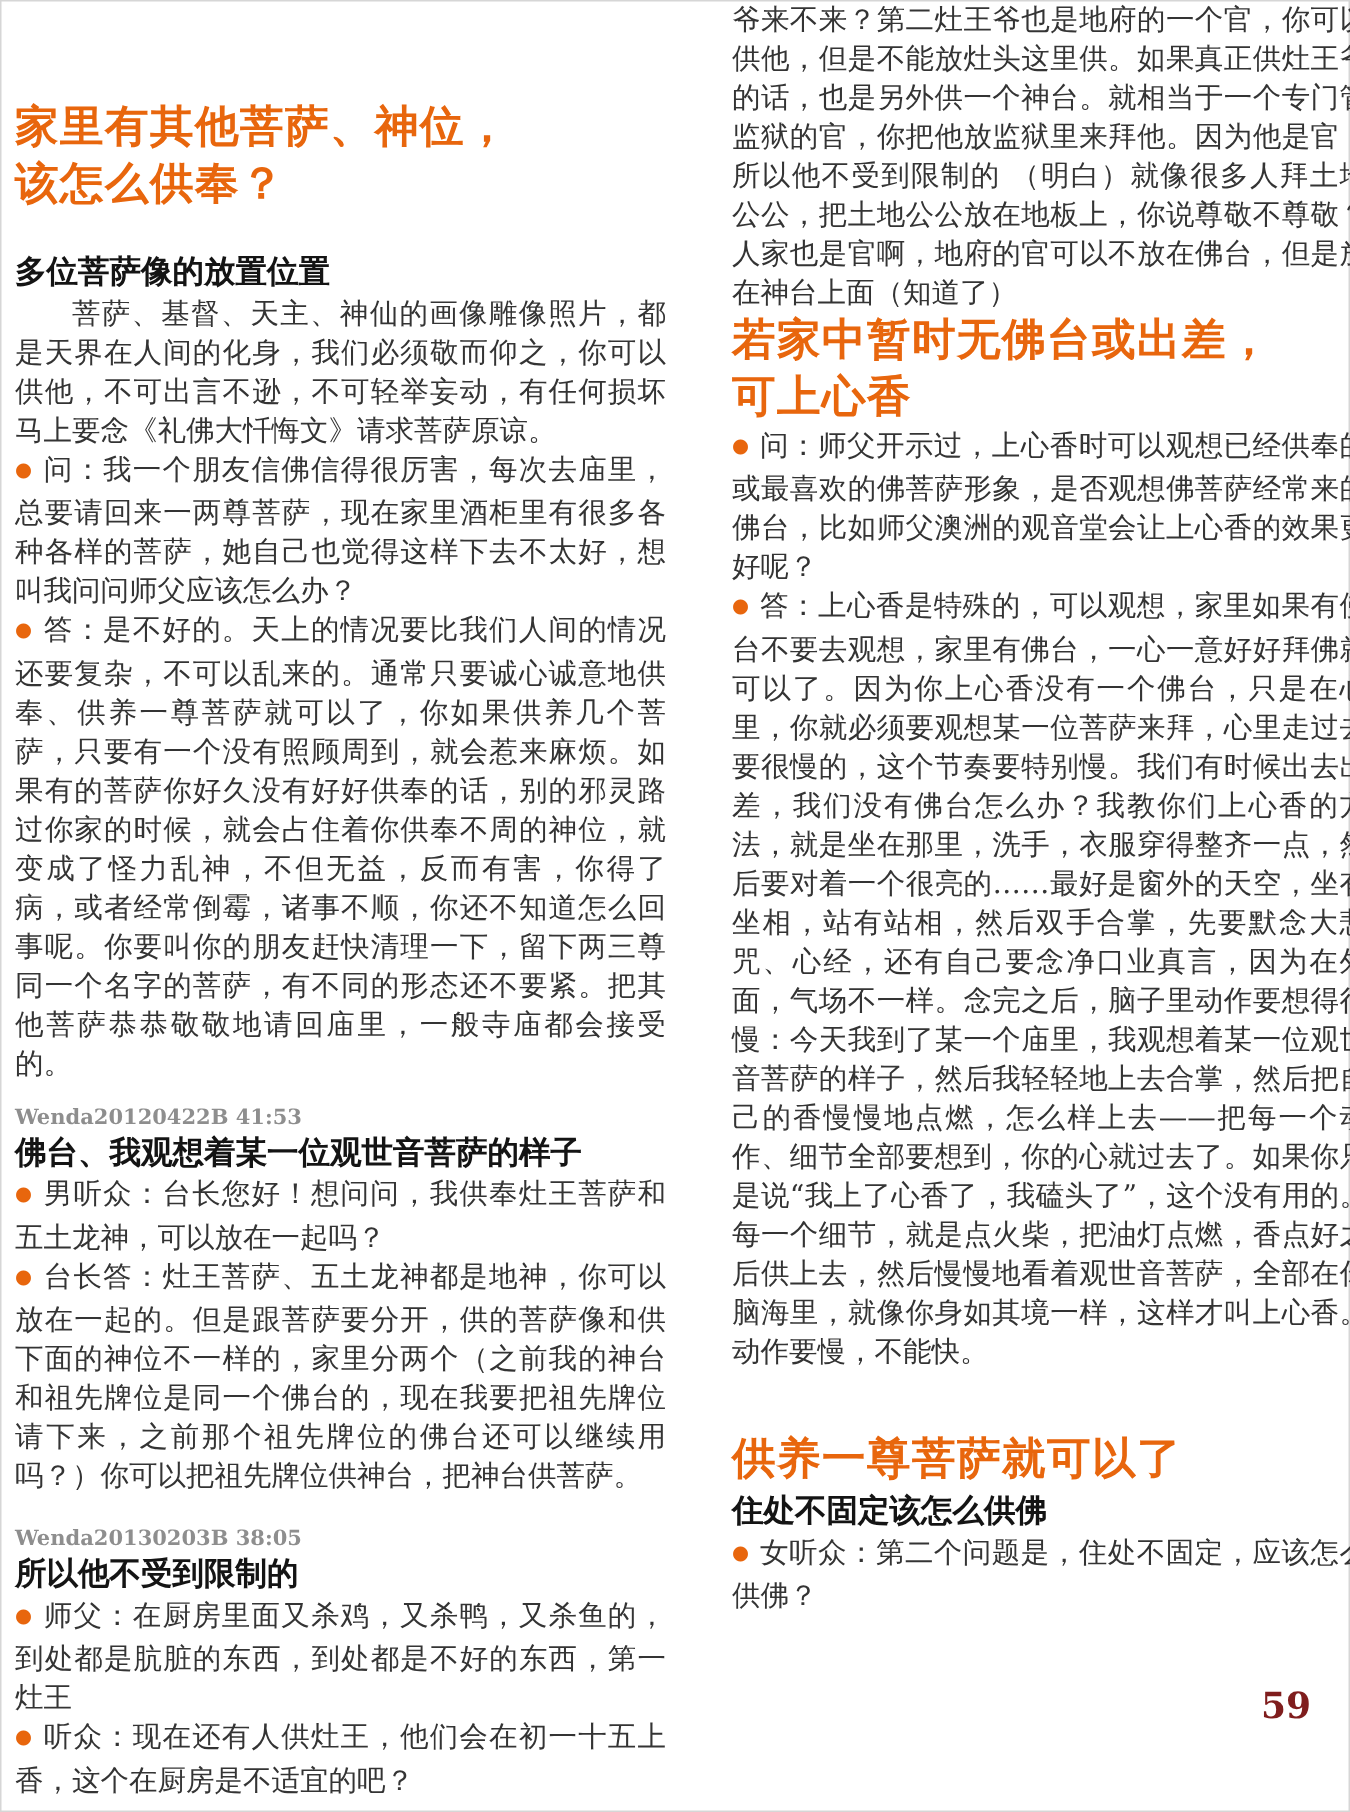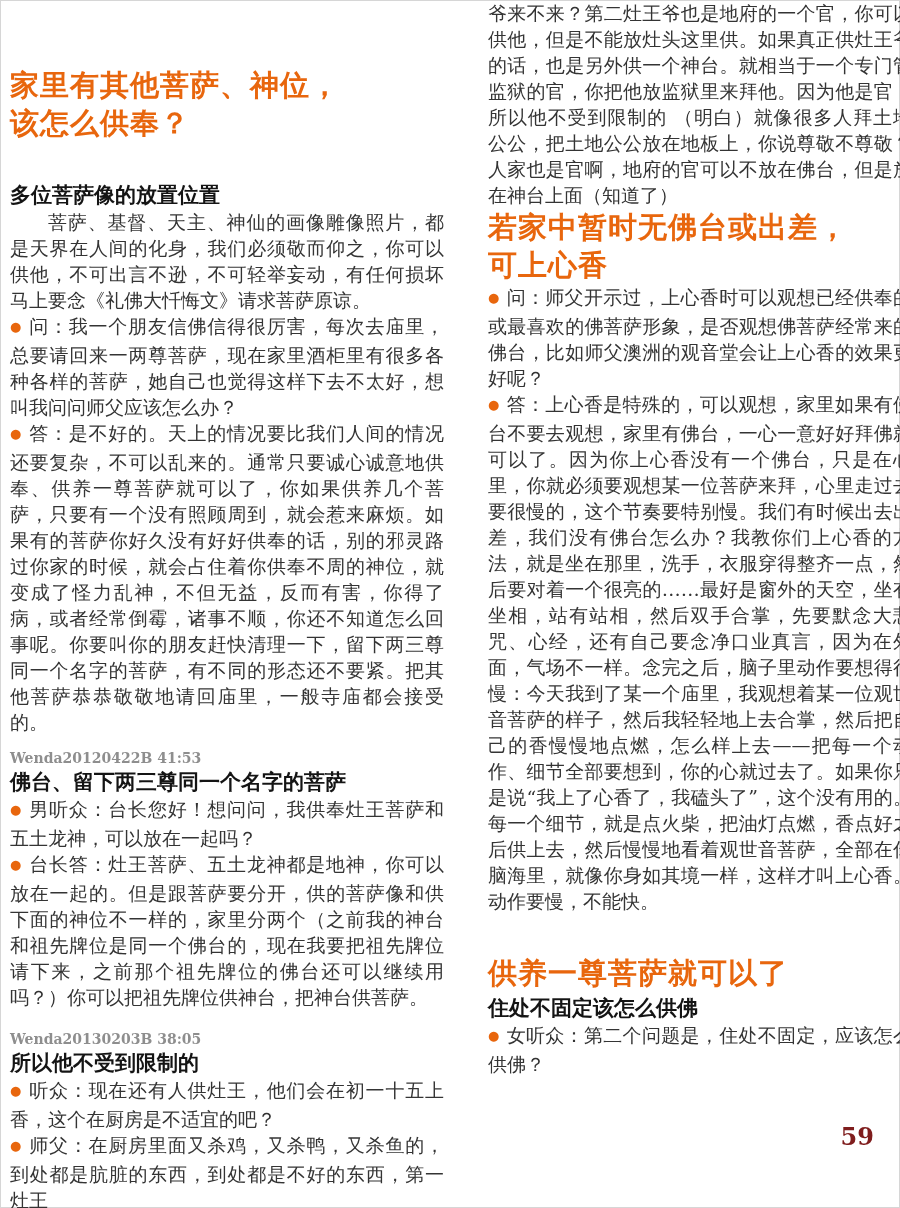--- a/index.html
+++ b/index.html
@@ -29,21 +29,21 @@
     font-size:19px; line-height:26px; margin:0;
     text-align:justify; color:var(--ink);
   }
   .indent { text-indent:2em; }
   .b {
     color:var(--accent); font-size:13px; margin-right:7px;
     position:relative; top:-2px;
   }
   
   .m-title1 { margin-top:66px; }
-  .m-sub1   { margin-top:39px; }
+  .m-sub1   { margin-top:26px; }
   .m-intro  { margin-top:6px; }
   .m-q1     { margin-top:14px; }
   .m-label2 { margin-top:14px; }
   .m-sub2   { margin-top:1px; }
   .m-q2     { margin-top:3px; }
   .m-label3 { margin-top:20px; }
   .m-sub3   { margin-top:1px; }
   .m-q3     { margin-top:3px; }
   
   .m-cont   { margin-top:68px; }
@@ -69,28 +69,28 @@
   <h1 class="big-title m-title1">家里有其他菩萨、神位，
 该怎么供奉？</h1>
 
   <h3 class="sub-head m-sub1">多位菩萨像的放置位置</h3>
   <p class="body indent m-intro">菩萨、基督、天主、神仙的画像雕像照片，都是天界在人间的化身，我们必须敬而仰之，你可以供他，不可出言不逊，不可轻举妄动，有任何损坏马上要念《礼佛大忏悔文》请求菩萨原谅。</p>
 
   <p class="body m-q1"><span class="b">●</span><span>问：我一个朋友信佛信得很厉害，每次去庙里，总要请回来一两尊菩萨，现在家里酒柜里有很多各种各样的菩萨，她自己也觉得这样下去不太好，想叫我问问师父应该怎么办？</span></p>
   <p class="body"><span class="b">●</span><span>答：是不好的。天上的情况要比我们人间的情况还要复杂，不可以乱来的。通常只要诚心诚意地供奉、供养一尊菩萨就可以了，你如果供养几个菩萨，只要有一个没有照顾周到，就会惹来麻烦。如果有的菩萨你好久没有好好供奉的话，别的邪灵路过你家的时候，就会占住着你供奉不周的神位，就变成了怪力乱神，不但无益，反而有害，你得了病，或者经常倒霉，诸事不顺，你还不知道怎么回事呢。你要叫你的朋友赶快清理一下，留下两三尊同一个名字的菩萨，有不同的形态还不要紧。把其他菩萨恭恭敬敬地请回庙里，一般寺庙都会接受的。</span></p>
 
   <p class="src-label m-label2">Wenda20120422B 41:53</p>
-  <h3 class="sub-head m-sub2">佛台、留下两三尊同一个名字的菩萨</h3>
+  <h3 class="sub-head m-sub2">佛台、我观想着某一位观世音菩萨的样子</h3>
   <p class="body m-q2"><span class="b">●</span><span>男听众：台长您好！想问问，我供奉灶王菩萨和五土龙神，可以放在一起吗？</span></p>
   <p class="body"><span class="b">●</span><span>台长答：灶王菩萨、五土龙神都是地神，你可以放在一起的。但是跟菩萨要分开，供的菩萨像和供下面的神位不一样的，家里分两个（之前我的神台和祖先牌位是同一个佛台的，现在我要把祖先牌位请下来，之前那个祖先牌位的佛台还可以继续用吗？）你可以把祖先牌位供神台，把神台供菩萨。</span></p>
 
   <p class="src-label m-label3">Wenda20130203B 38:05</p>
   <h3 class="sub-head m-sub3">所以他不受到限制的</h3>
+  <p class="body"><span class="b">●</span><span>师父：在厨房里面又杀鸡，又杀鸭，又杀鱼的，到处都是肮脏的东西，到处都是不好的东西，第一灶王</span></p>
   <p class="body m-q3"><span class="b">●</span><span>听众：现在还有人供灶王，他们会在初一十五上香，这个在厨房是不适宜的吧？</span></p>
-  <p class="body"><span class="b">●</span><span>师父：在厨房里面又杀鸡，又杀鸭，又杀鱼的，到处都是肮脏的东西，到处都是不好的东西，第一灶王</span></p>
 </main>
 
 <main class="col col-right">
   <p class="body m-cont">爷来不来？第二灶王爷也是地府的一个官，你可以供他，但是不能放灶头这里供。如果真正供灶王爷的话，也是另外供一个神台。就相当于一个专门管监狱的官，你把他放监狱里来拜他。因为他是官，所以他不受到限制的 （明白）就像很多人拜土地公公，把土地公公放在地板上，你说尊敬不尊敬？人家也是官啊，地府的官可以不放在佛台，但是放在神台上面（知道了）</p>
 
   <h2 class="big-title m-title2">若家中暂时无佛台或出差，
 可上心香</h2>
   <p class="body m-q4"><span class="b">●</span><span>问：师父开示过，上心香时可以观想已经供奉的或最喜欢的佛菩萨形象，是否观想佛菩萨经常来的佛台，比如师父澳洲的观音堂会让上心香的效果更好呢？</span></p>
   <p class="body"><span class="b">●</span><span>答：上心香是特殊的，可以观想，家里如果有佛台不要去观想，家里有佛台，一心一意好好拜佛就可以了。因为你上心香没有一个佛台，只是在心里，你就必须要观想某一位菩萨来拜，心里走过去要很慢的，这个节奏要特别慢。我们有时候出去出差，我们没有佛台怎么办？我教你们上心香的方法，就是坐在那里，洗手，衣服穿得整齐一点，然后要对着一个很亮的……最好是窗外的天空，坐有坐相，站有站相，然后双手合掌，先要默念大悲咒、心经，还有自己要念净口业真言，因为在外面，气场不一样。念完之后，脑子里动作要想得很慢：今天我到了某一个庙里，我观想着某一位观世音菩萨的样子，然后我轻轻地上去合掌，然后把自己的香慢慢地点燃，怎么样上去——把每一个动作、细节全部要想到，你的心就过去了。如果你只是说“我上了心香了，我磕头了”，这个没有用的。每一个细节，就是点火柴，把油灯点燃，香点好之后供上去，然后慢慢地看着观世音菩萨，全部在你脑海里，就像你身如其境一样，这样才叫上心香。动作要慢，不能快。</span></p>
 

